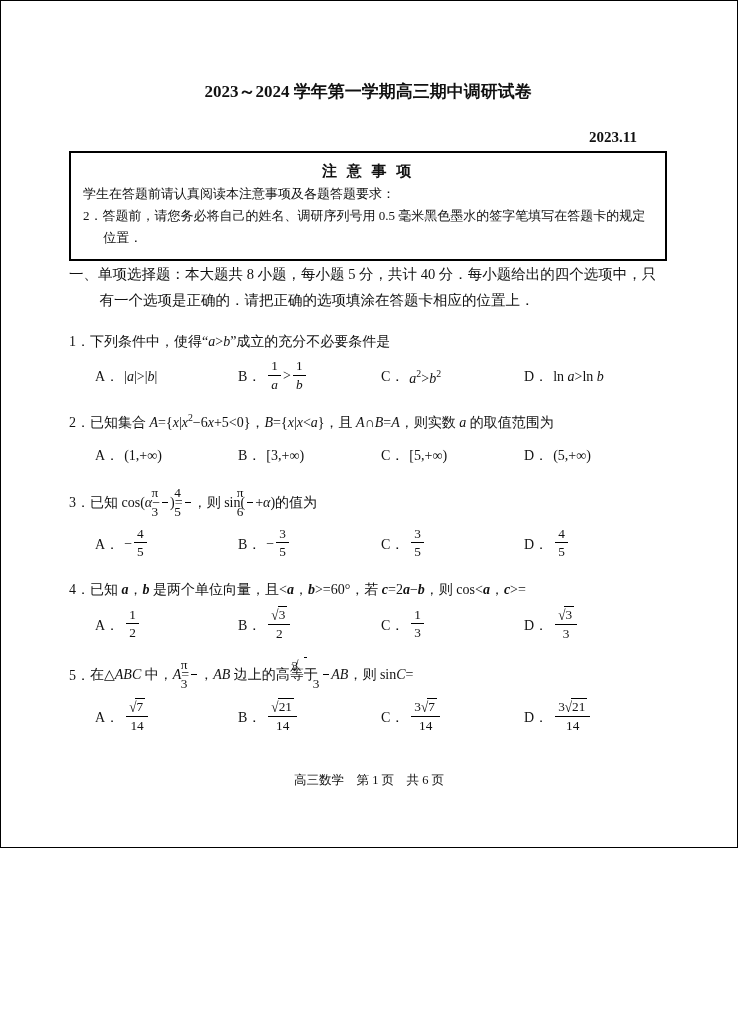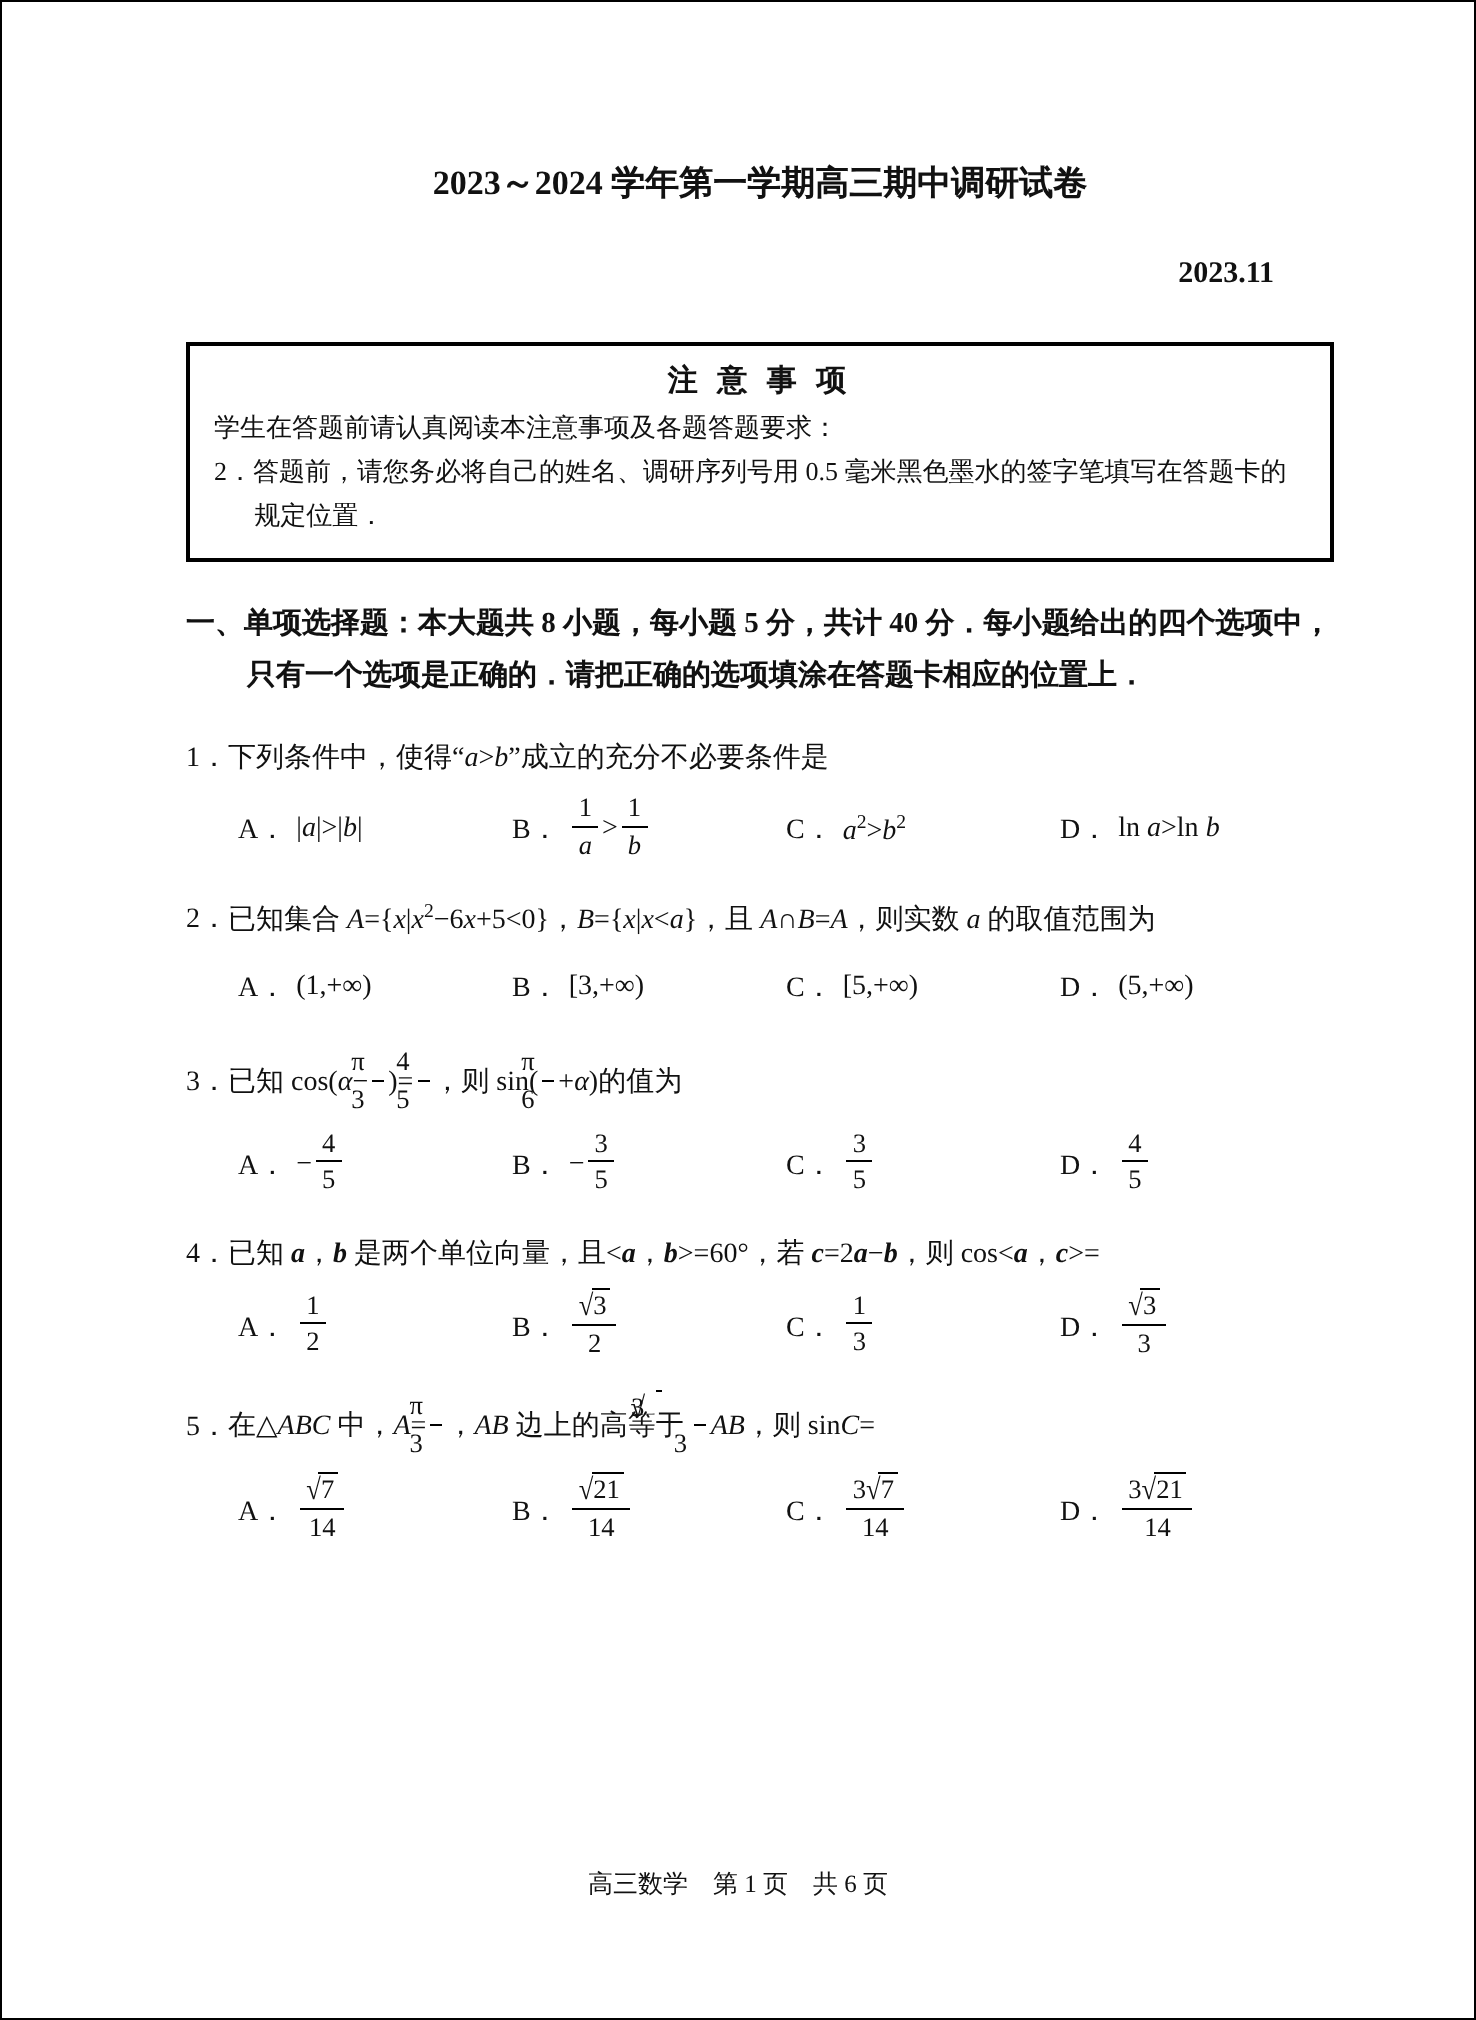--- a/index.html
+++ b/index.html
@@ -2,37 +2,37 @@
 <html><head>
 <meta charset="utf-8">
 <style>
   html,body{margin:0;padding:0;}
   body{
     width:738px;height:1010px;background:#fff;color:#111;
     font-family:"Liberation Serif","DejaVu Serif",serif;
   }
   .page{
     position:relative;box-sizing:border-box;
-    width:738px;height:1010px;
+    width:738px;height:848px;
     border:1px solid #000;
-    padding:80px 70px 0 92px;
+    padding:80px 70px 0 68px;
     overflow:hidden;background:#fff;
   }
   .exam-title{text-align:center;font-weight:bold;font-size:17px;line-height:1.3;}
   .subject-row{position:relative;text-align:center;margin-top:8px;height:40px;}
   .subject{font-size:28px;font-weight:bold;letter-spacing:6px;line-height:40px;}
   .exam-date{position:absolute;right:30px;bottom:5px;font-size:15px;font-weight:bold;}
 
-  .notice-box{border:2px solid #000;margin-top:20px;padding:6px 12px 10px 12px;}
+  .notice-box{border:2px solid #000;margin-top:0;padding:6px 12px 10px 12px;}
   .notice-title{text-align:center;font-weight:bold;font-size:15px;letter-spacing:3px;line-height:1.6;}
   .notice-intro{font-size:13px;line-height:1.7;}
   .notice-item{font-size:13px;line-height:1.7;padding-left:1.55em;text-indent:-1.55em;}
 
   .section-heading{
-    margin-top:18px;font-weight:bold;font-size:14.5px;line-height:1.8;
+    font-weight:normal;font-size:14.5px;line-height:1.8;
     padding-left:2.1em;text-indent:-2.1em;
   }
 
   .question{margin-top:16px;}
   .q-stem{font-size:14px;line-height:1.7;padding-left:1.45em;text-indent:-1.45em;}
   .q-num{display:inline;}
   .options{display:flex;align-items:center;margin-top:7px;padding-left:26px;min-height:30px;font-size:14px;}
   .opt{width:25%;display:flex;align-items:center;}
   .opt-label{margin-right:5px;white-space:nowrap;}
   .m i{font-style:italic;}

